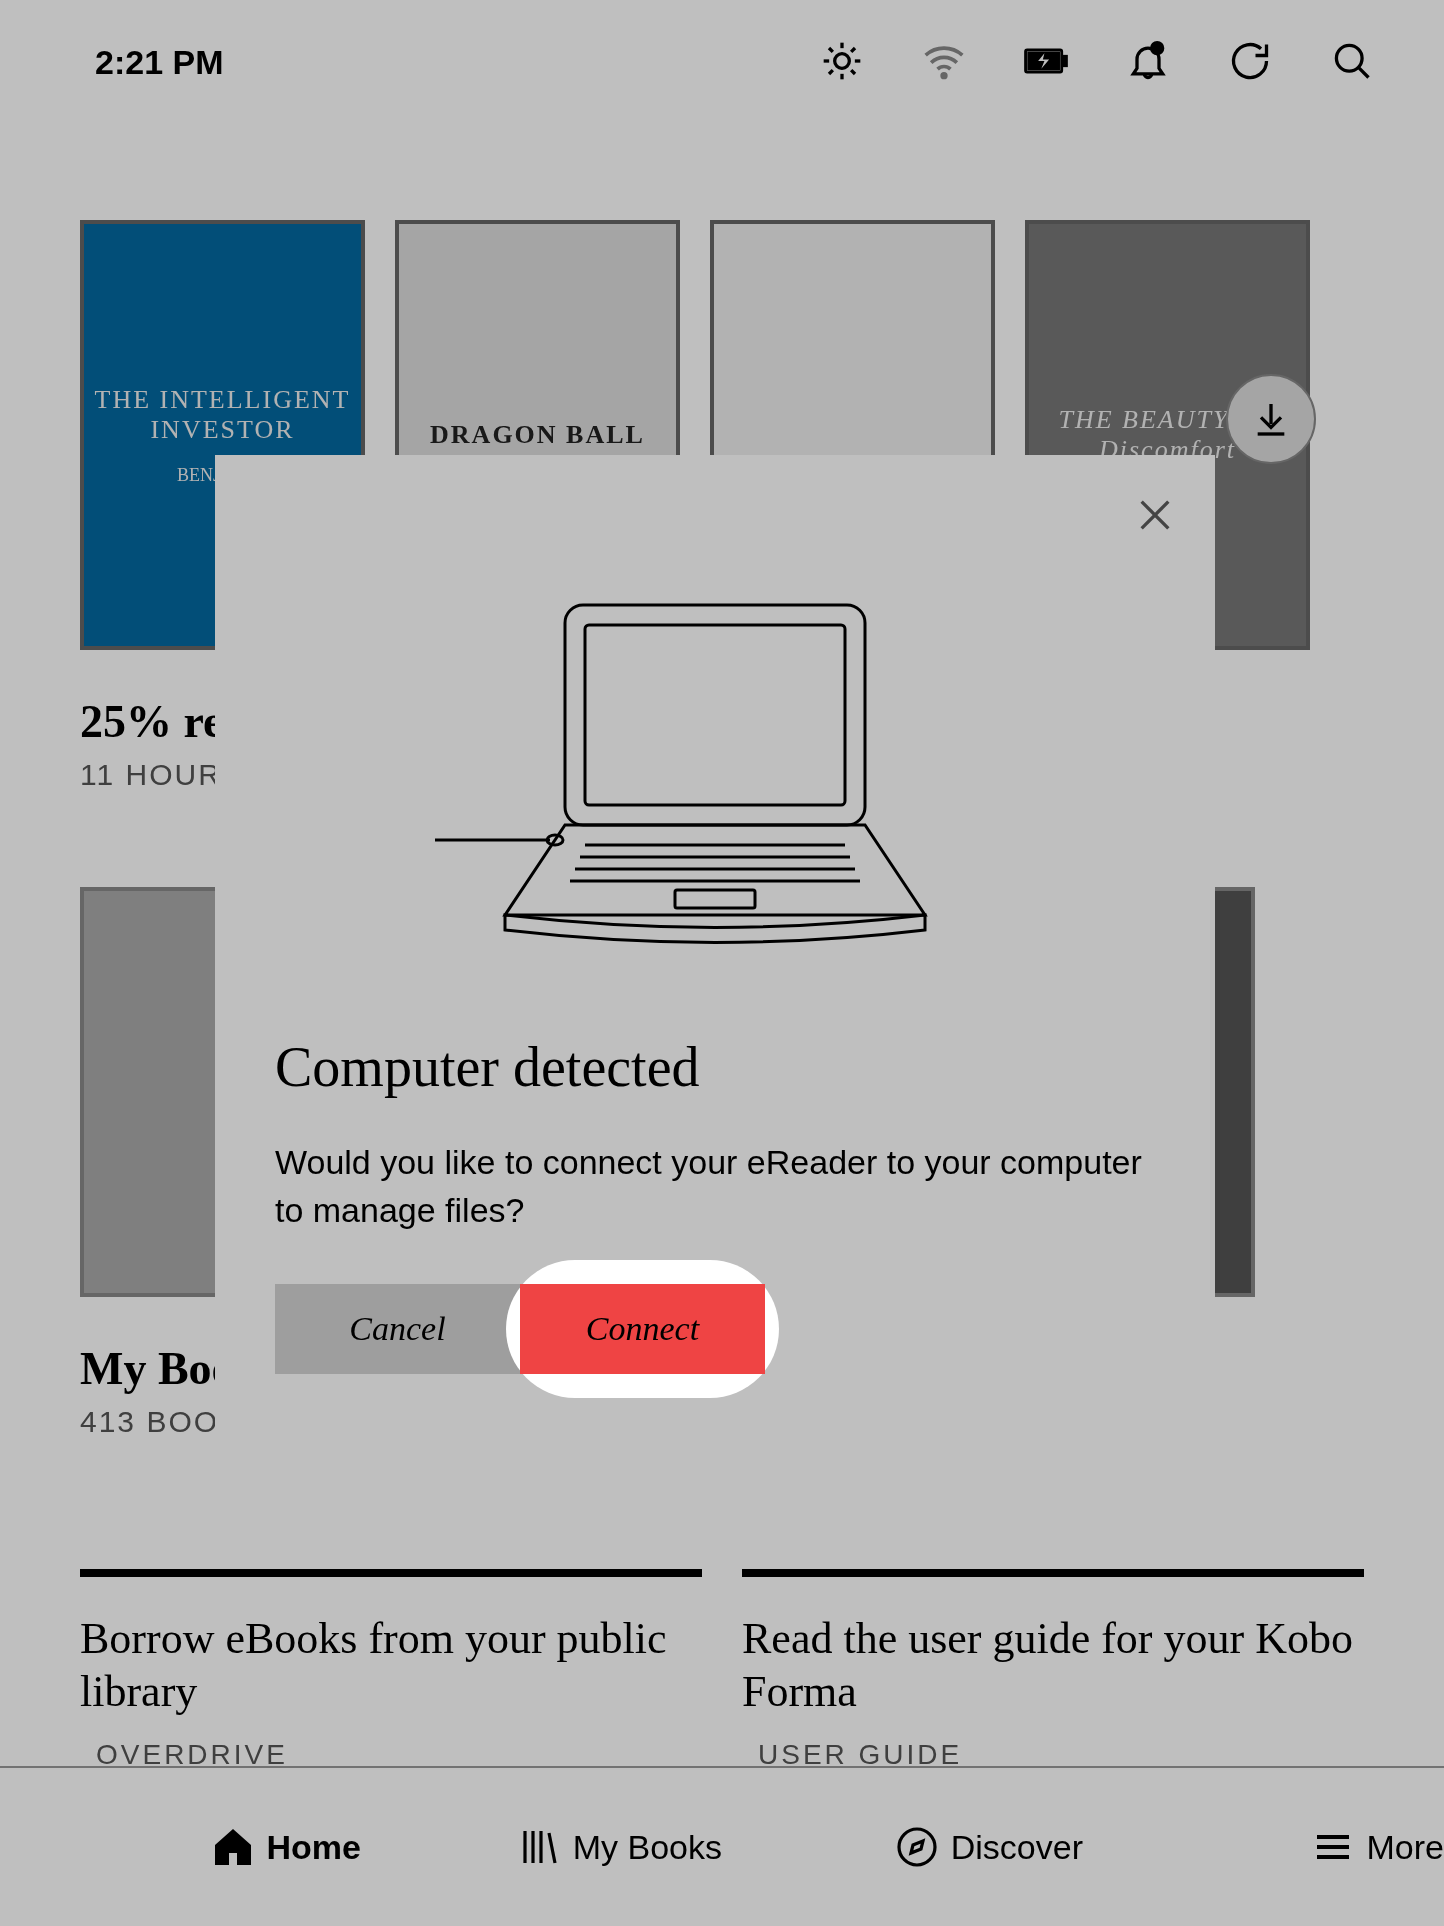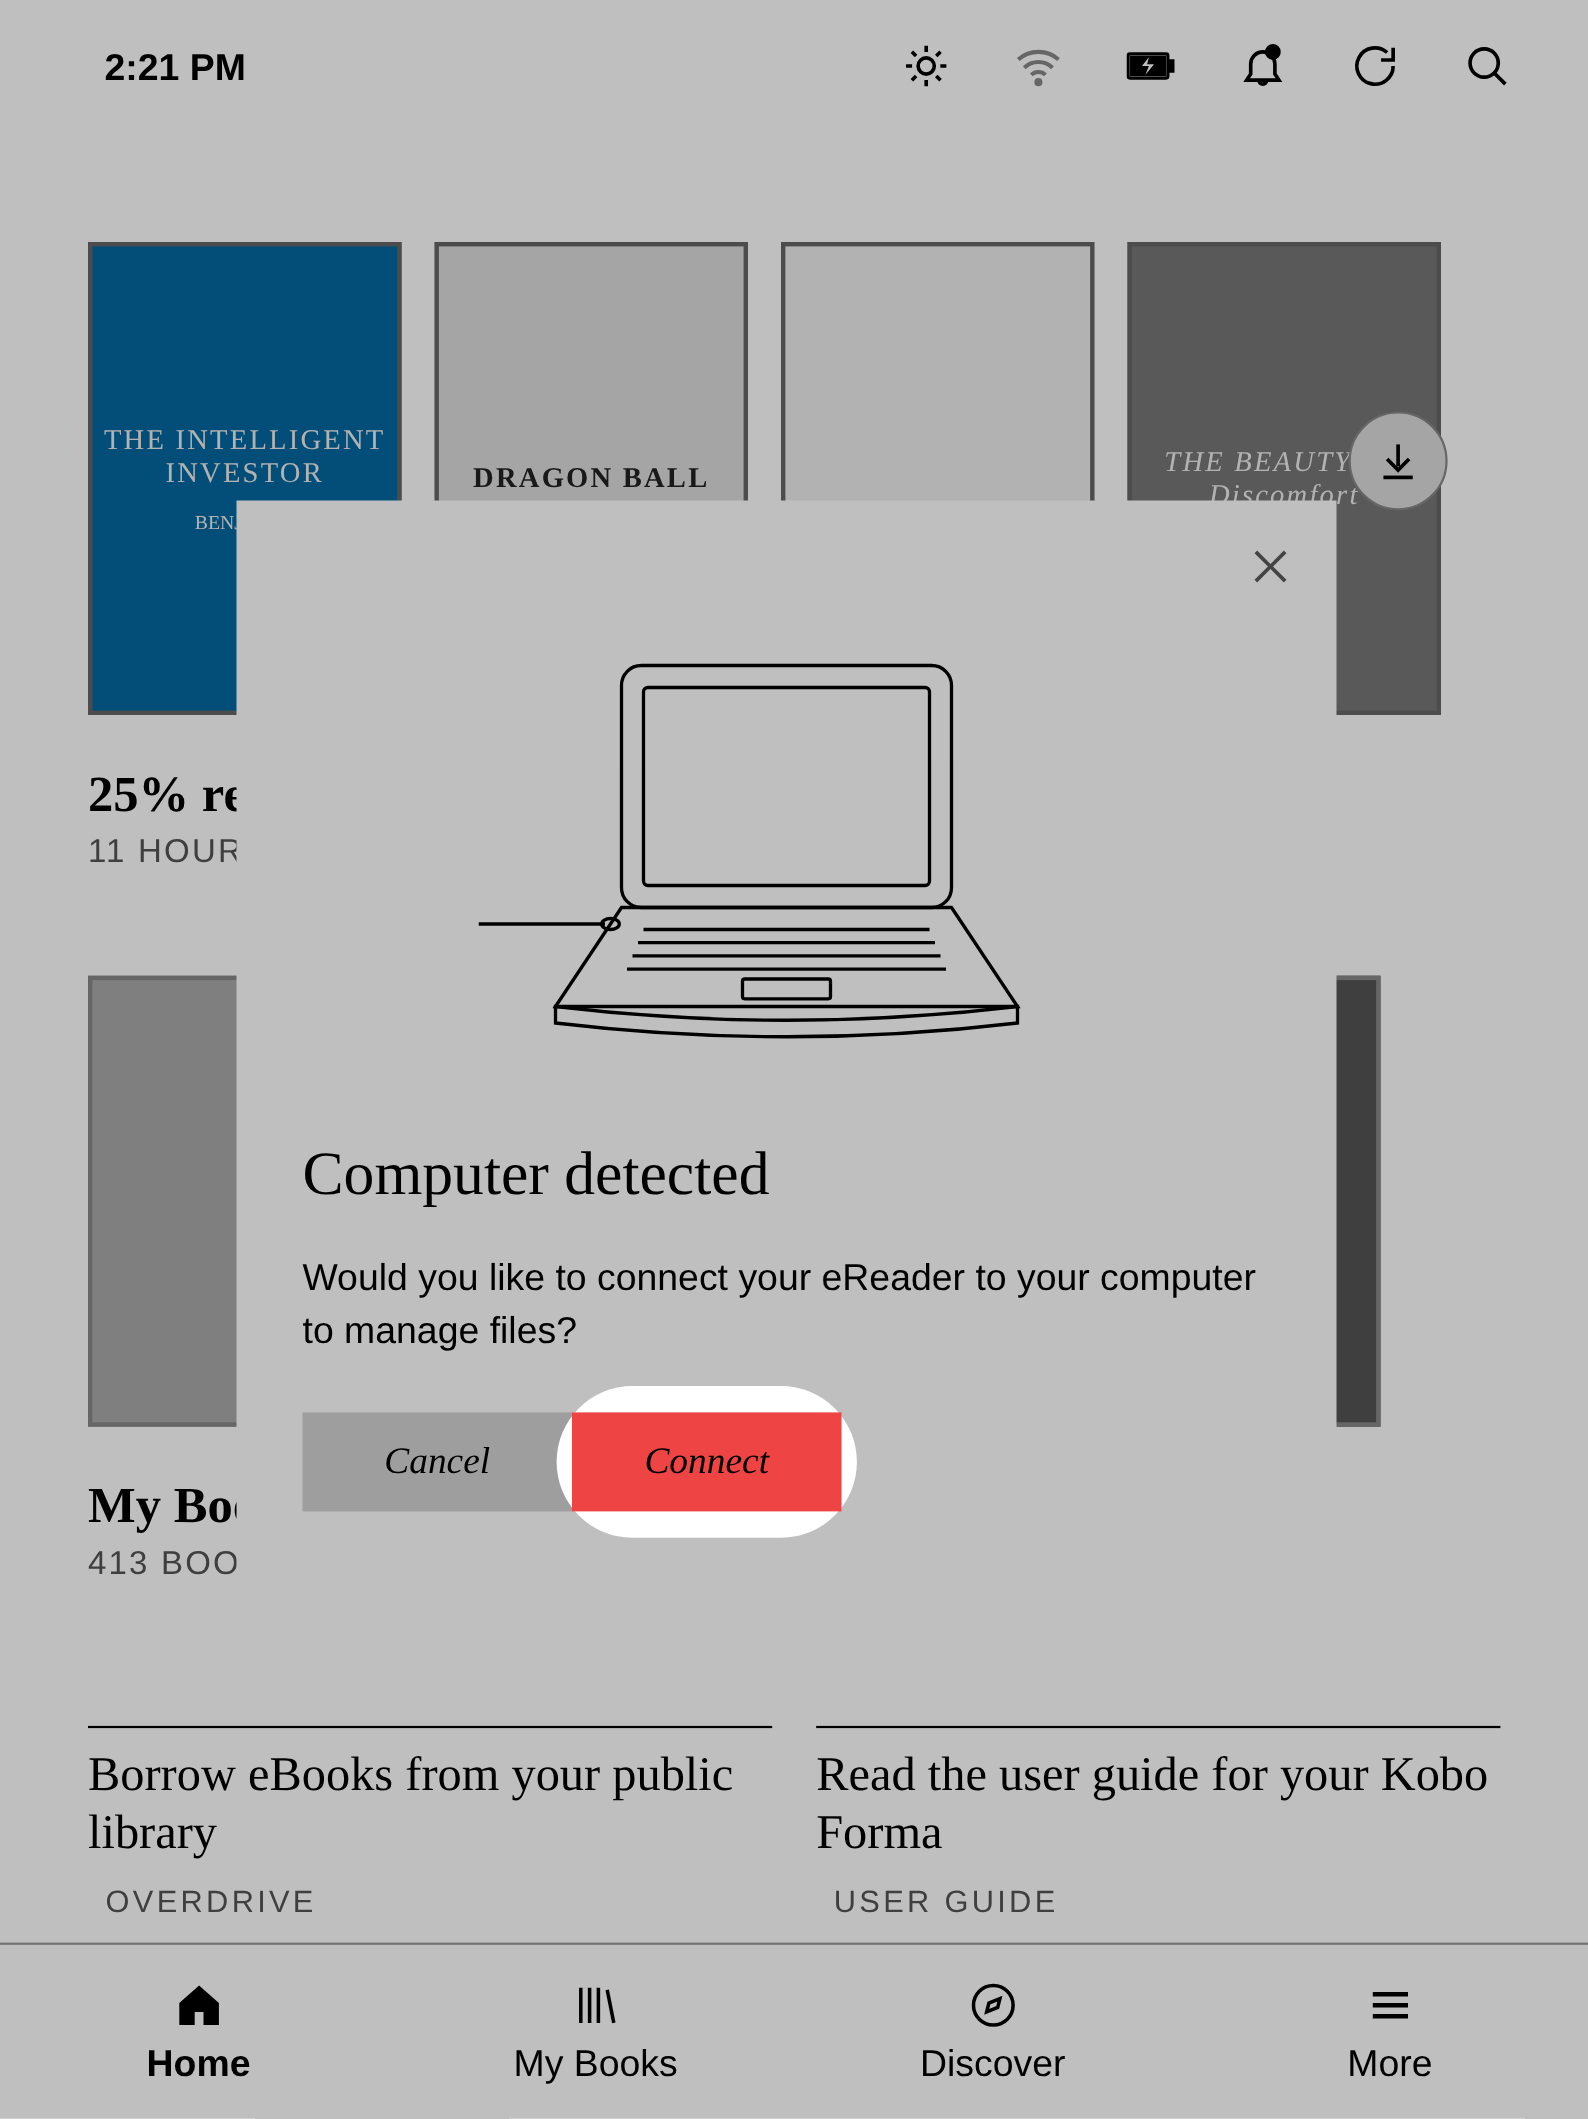--- a/index.html
+++ b/index.html
@@ -22,27 +22,27 @@
   .download-badge svg { width:40px; height:40px; }
 
   .section-heading { margin-top: 45px; font-family: Georgia, serif; font-size: 46px; font-weight: 600; }
   .section-sub { font-family: -apple-system, Helvetica, Arial, sans-serif; font-size: 30px; color: #555; letter-spacing: 2px; margin-top: 10px; }
 
   .book-row-2 { display:flex; gap: 895px; margin-top: 95px; }
   .book2 { width: 140px; height: 410px; background:#aaa; border:4px solid #888; }
 
   
   .tips { display:flex; gap:40px; margin-top: 130px; }
-  .tip { flex:1; border-top: 2px solid #000000; padding-top: 16px; }
+  .tip { flex:1; border-top: 8px solid #000000; padding-top: 36px; }
   .tip h3 { font-family: Georgia, serif; font-size: 44px; font-weight: 500; line-height: 1.2; }
   .tip .sub { font-family: -apple-system, Helvetica, Arial, sans-serif; font-size: 28px; color:#555; letter-spacing: 3px; margin-top: 20px; margin-left: 16px; }
 
   
   .nav { position:absolute; bottom:0; left:0; right:0; height: 160px; border-top: 2px solid #999; display:flex; }
-  .nav-item { flex:1; display:flex; flex-direction:column; align-items:center; justify-content:center; gap:10px; font-family: -apple-system, Helvetica, Arial, sans-serif; font-size: 34px; }
+  .nav-item { flex:1; display:flex; flex-direction:row; align-items:center; justify-content:flex-end; gap:10px; font-family: -apple-system, Helvetica, Arial, sans-serif; font-size: 34px; }
   .nav-item.active { font-weight: 700; }
   .nav-item svg { width: 48px; height: 48px; }
 
   
   .modal { position:absolute; left: 215px; top: 455px; width: 1000px; height: 990px; background: #bfbfbf; z-index: 10; padding: 50px 60px; }
   .modal .close { position:absolute; top:40px; right:40px; cursor:pointer; }
   .modal .close svg { width:40px; height:40px; stroke:#444; stroke-width:2; }
   .laptop-illustration { display:flex; justify-content:center; margin-top: 90px; margin-bottom: 80px; }
   .laptop-illustration svg { width: 560px; height: 360px; }
   .modal h1 { font-family: Georgia, serif; font-size: 56px; font-weight: 500; margin-bottom: 40px; }

